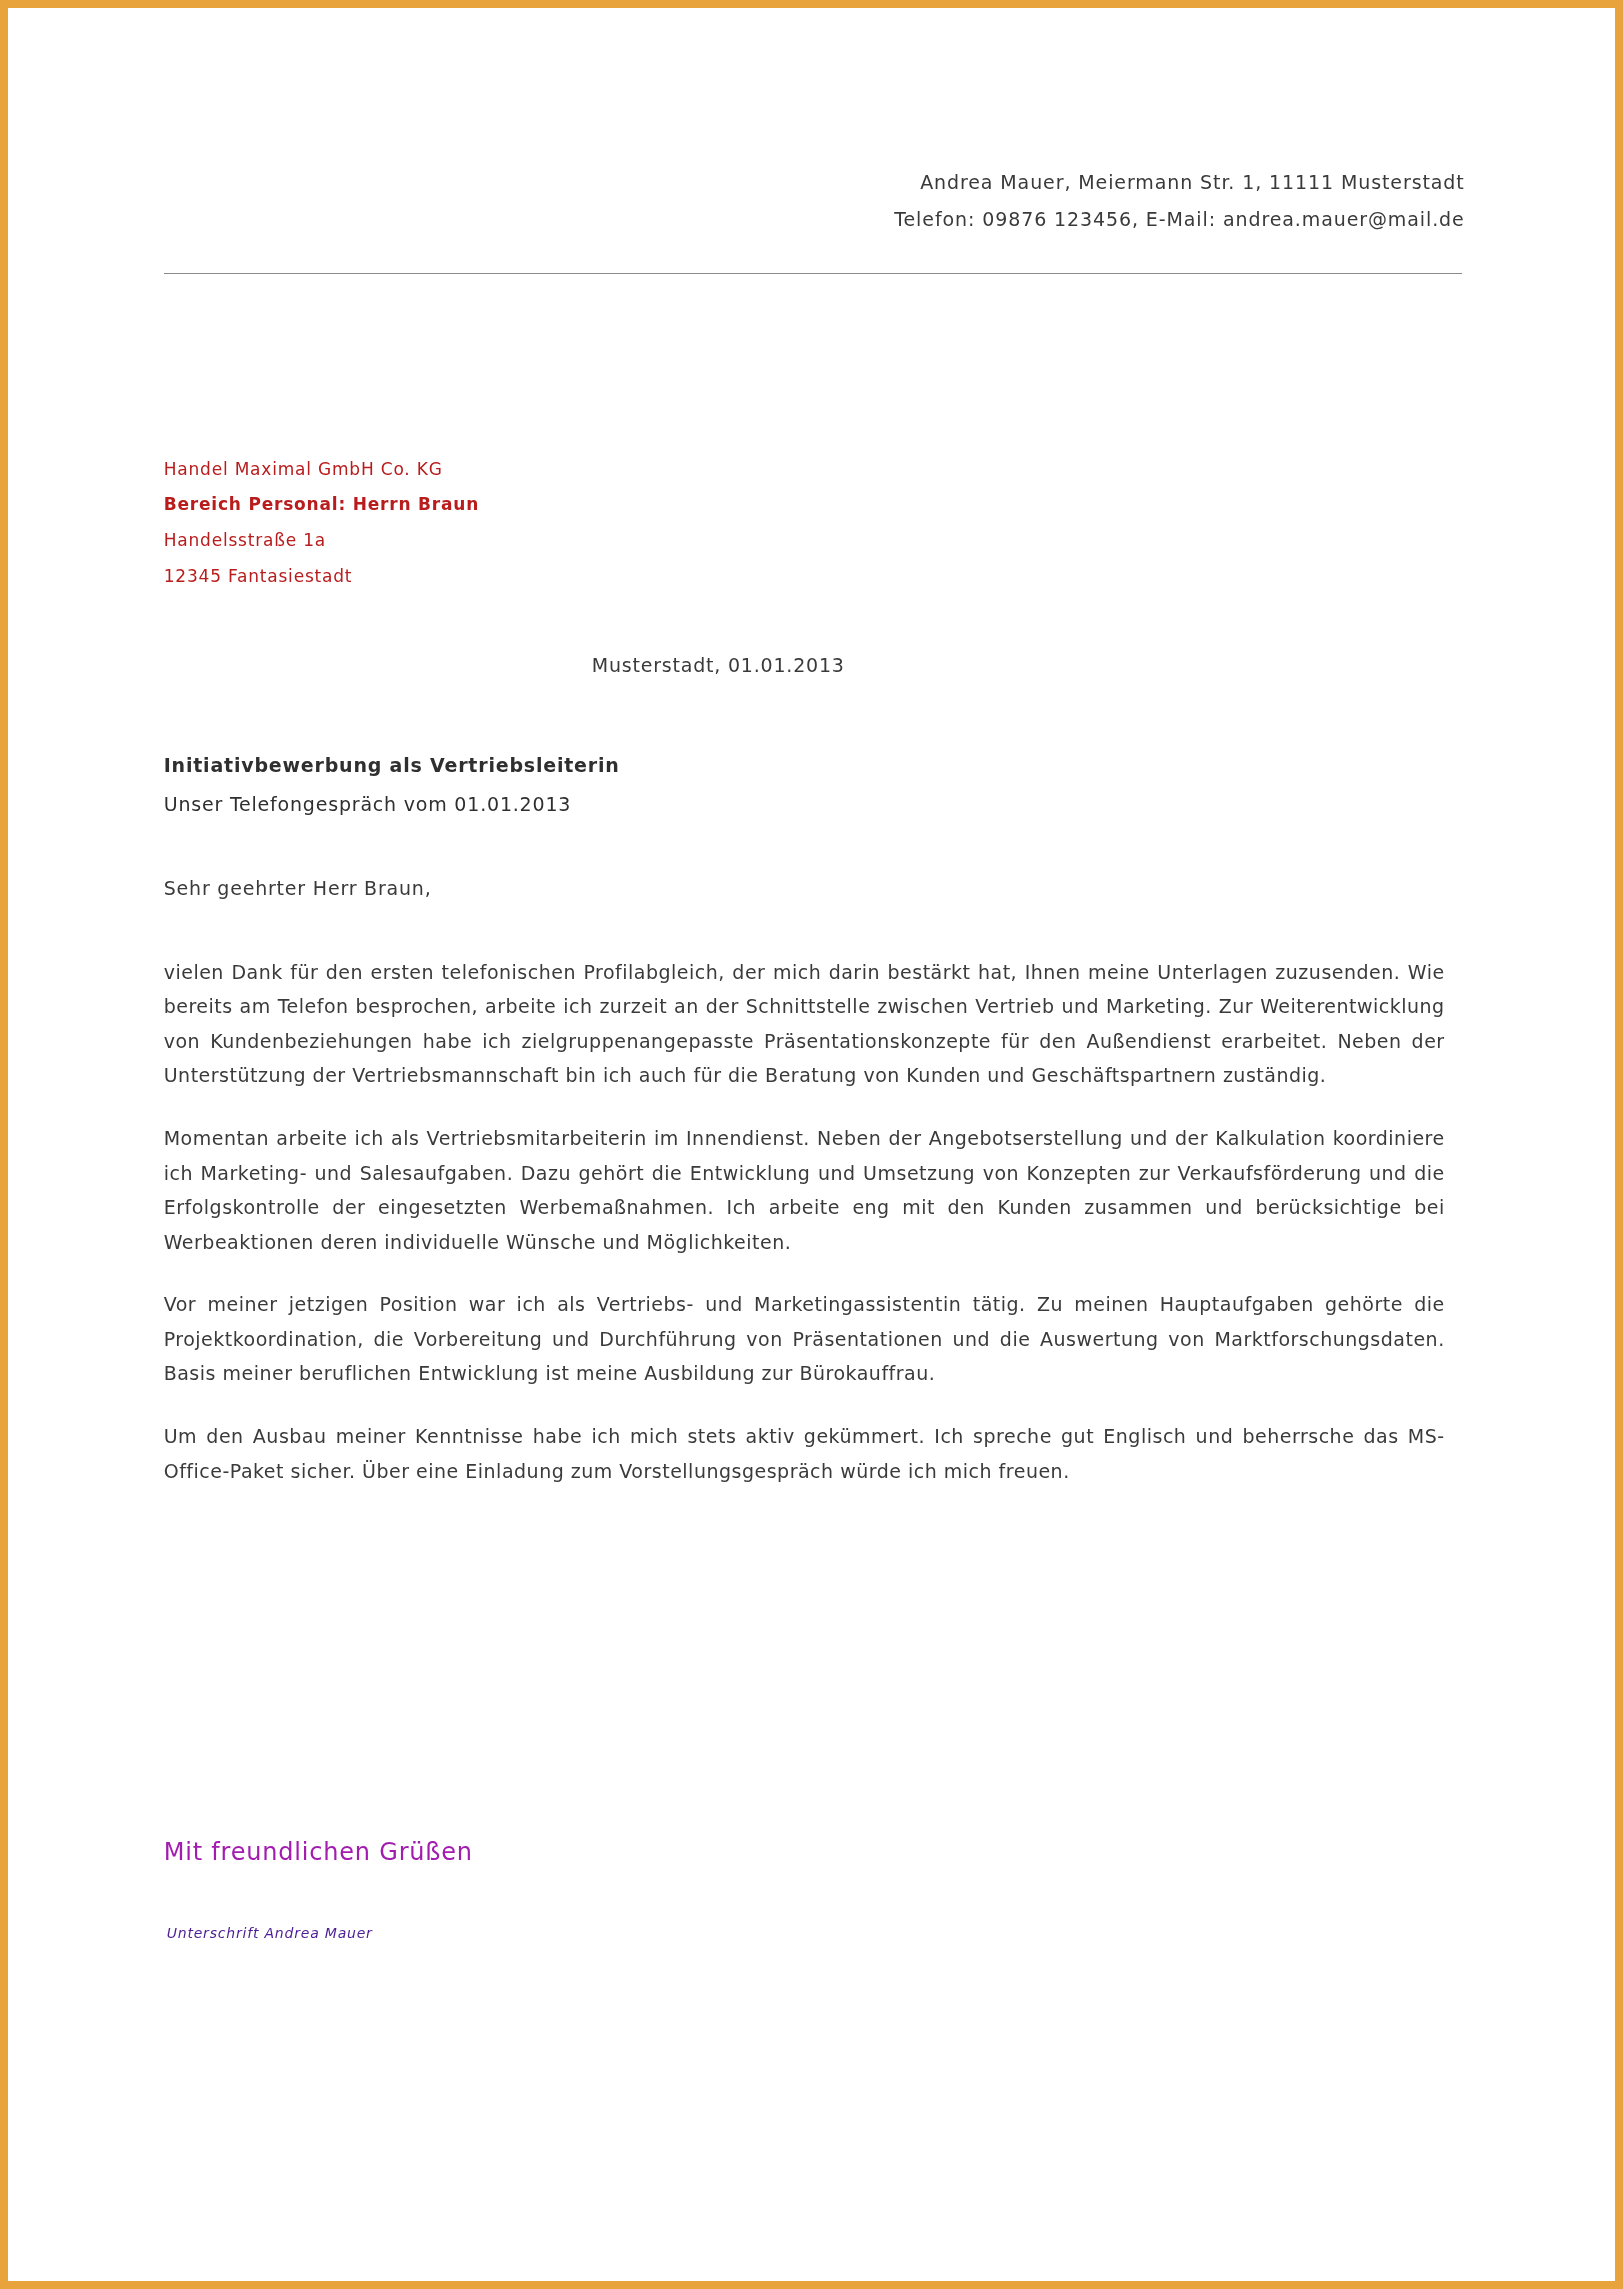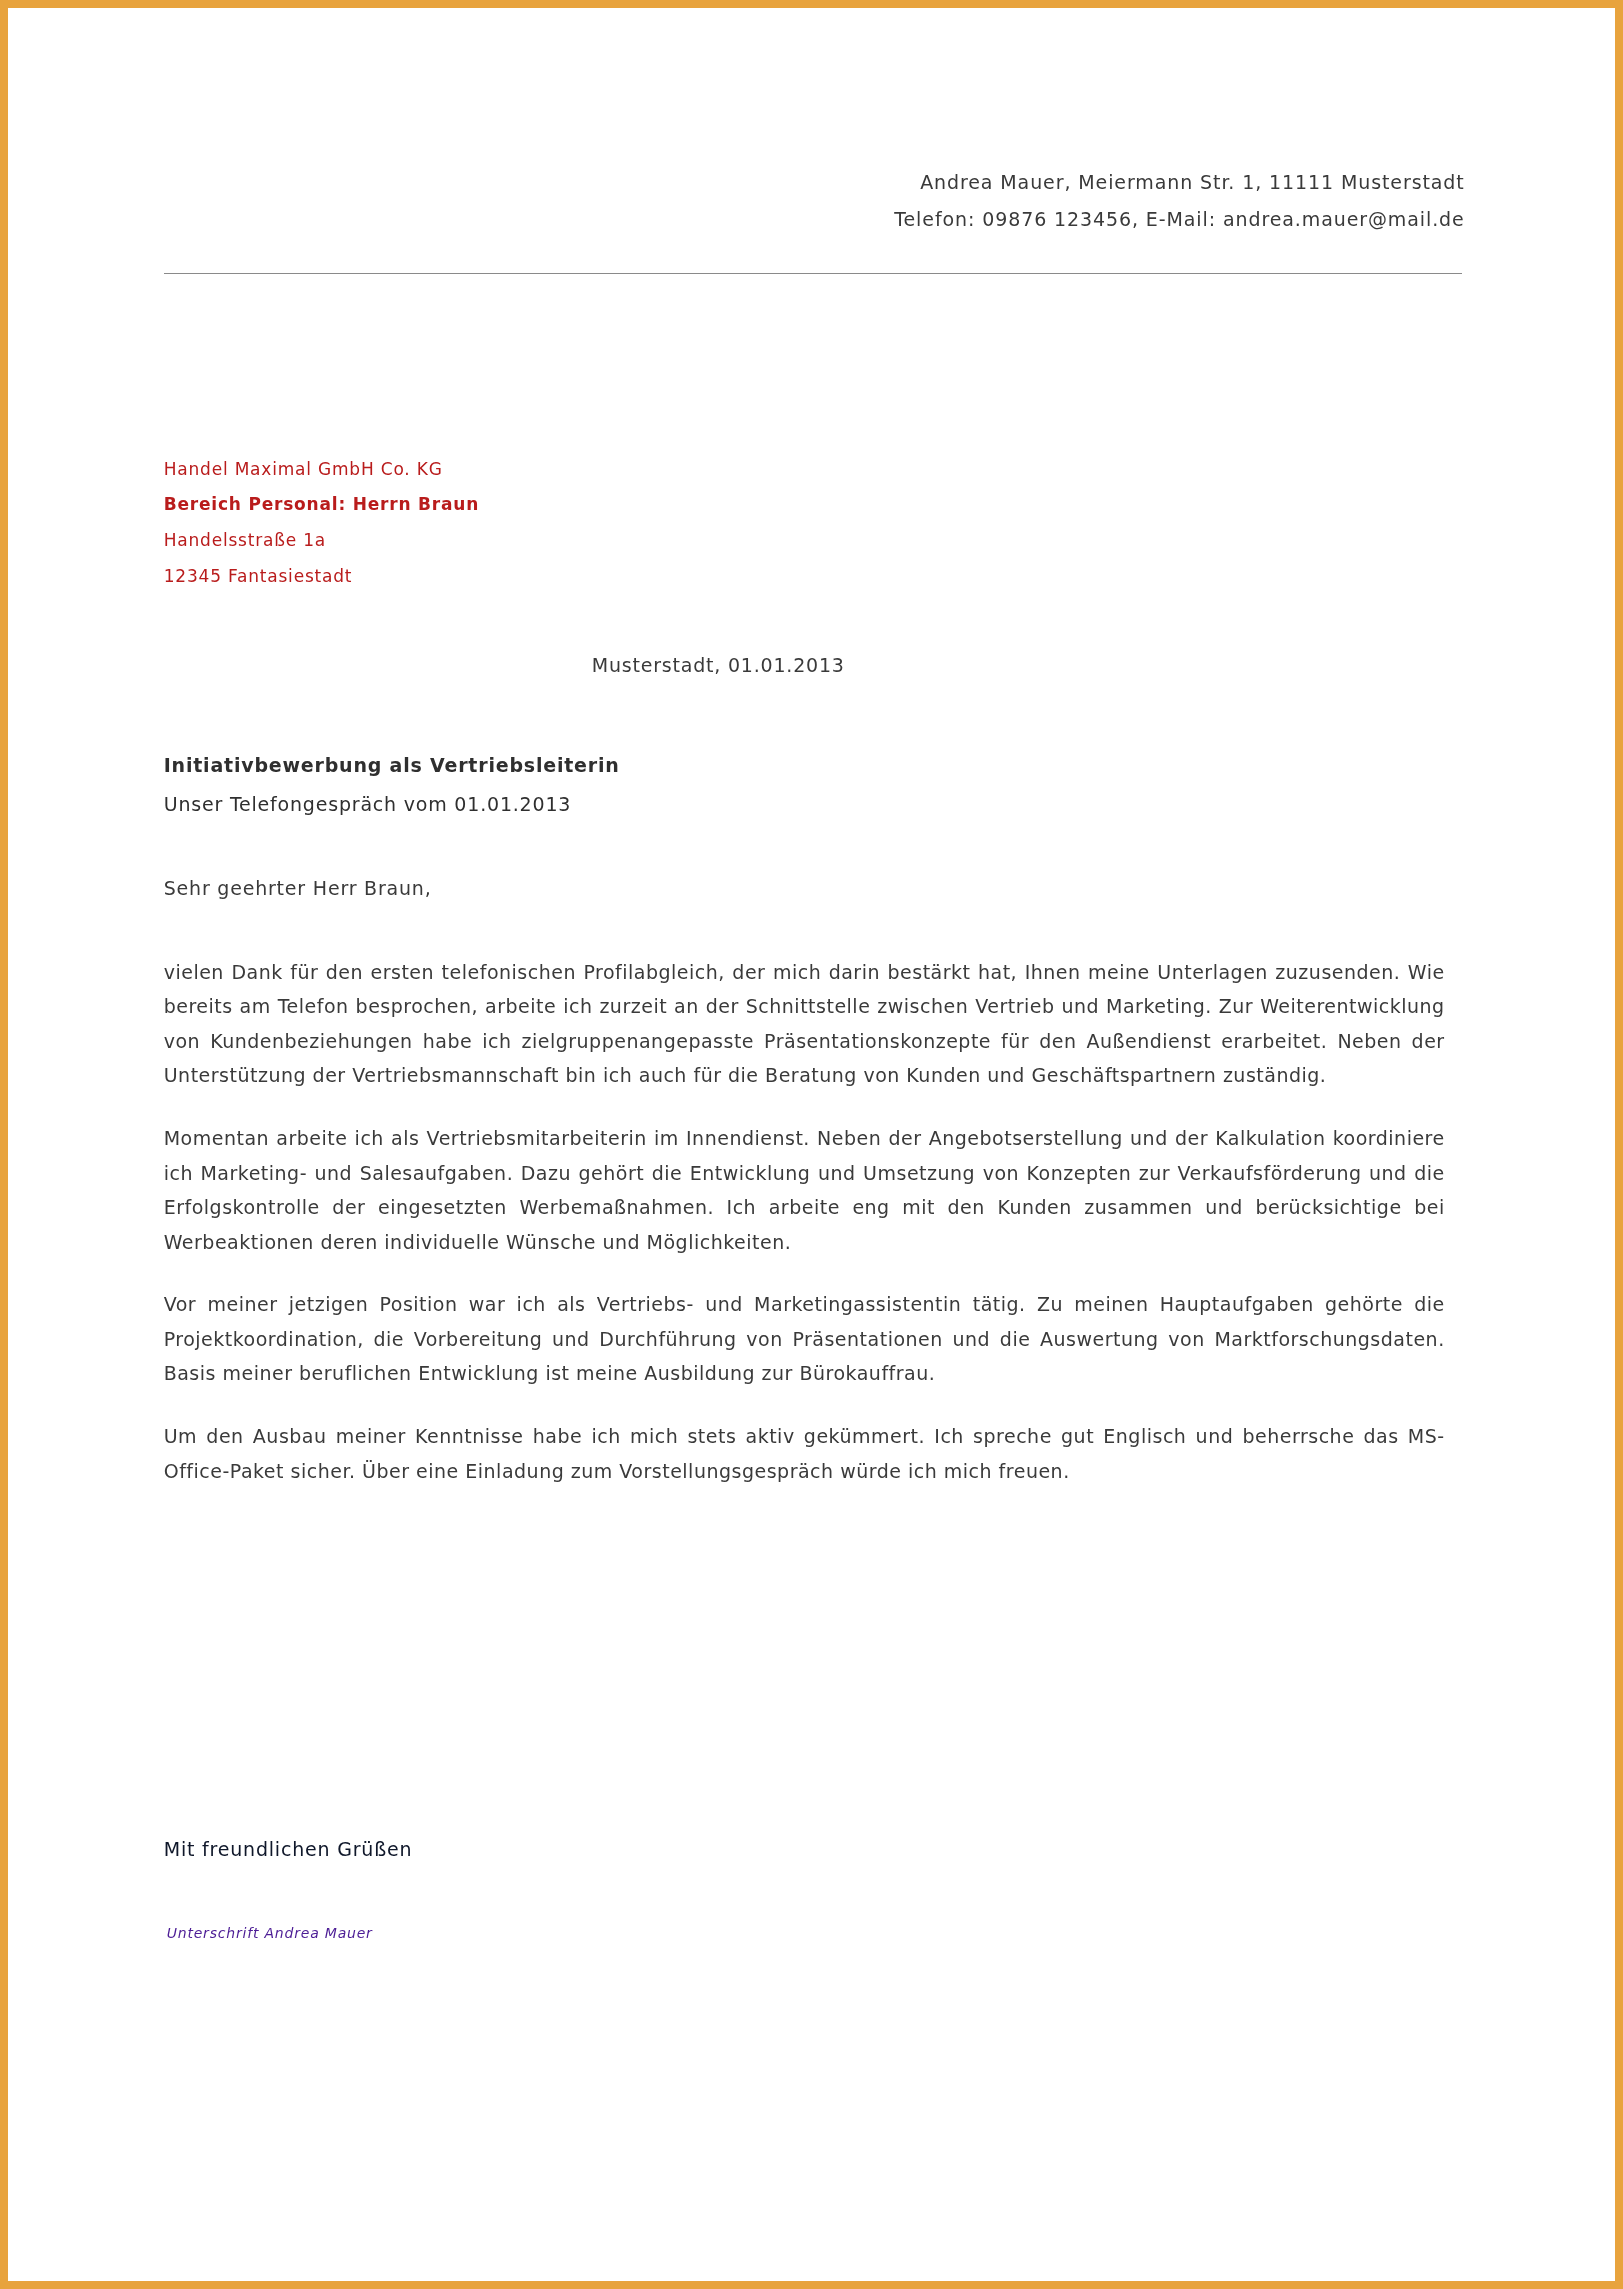--- a/index.html
+++ b/index.html
@@ -125,22 +125,22 @@
   }
   .body p {
     margin: 0 16px 28px 0;
     text-align: justify;
     text-justify: inter-word;
   }
   .closing {
     position: absolute;
     left: 155px;
     top: 1829px;
-    color: #0f172a;
-    font-size: 19px;
+    color: #a21caf;
+    font-size: 24px;
     letter-spacing: 0.8px;
   }
   .signature {
     position: absolute;
     left: 158px;
     top: 1916px;
     color: #4c1d95;
     font-size: 14px;
     font-style: italic;
     letter-spacing: 0.8px;

